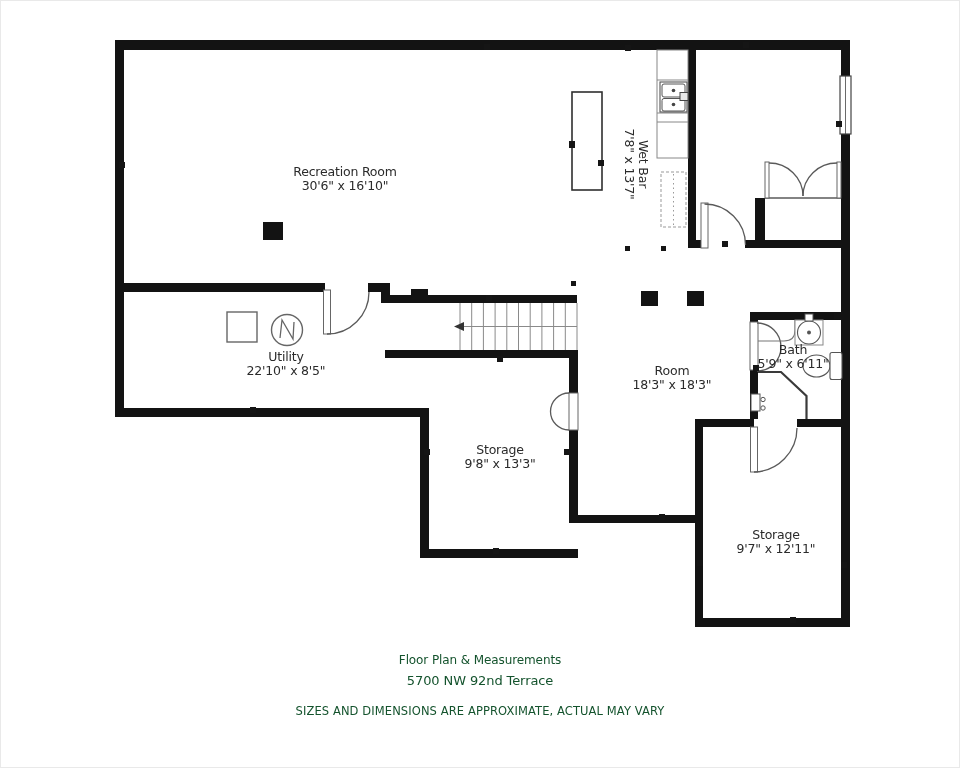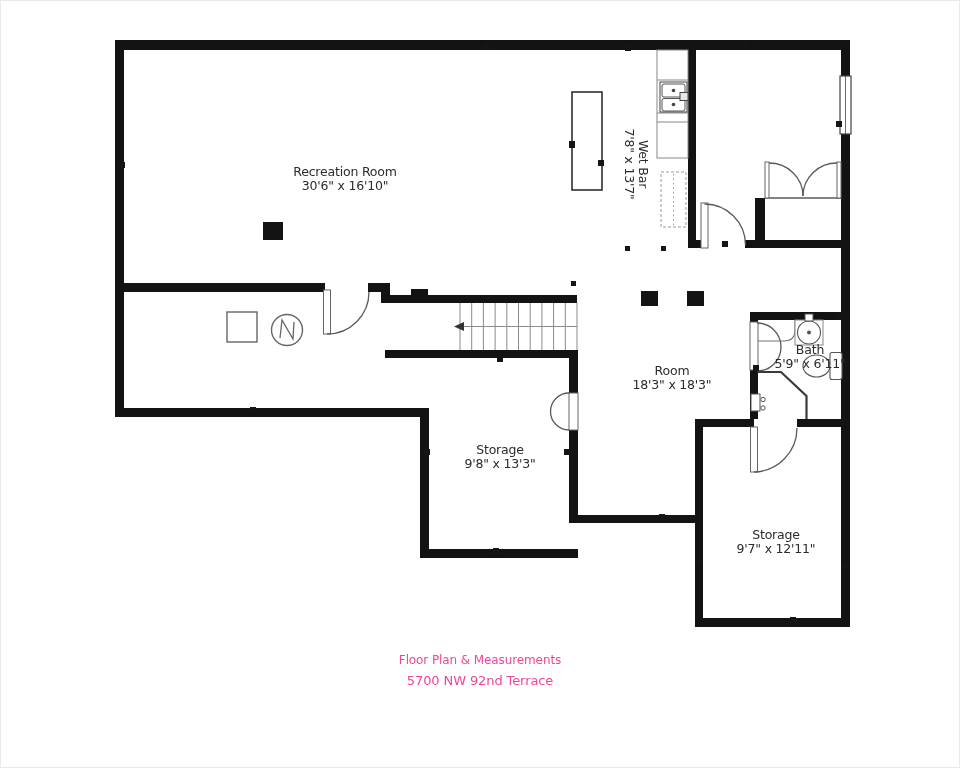--- a/index.html
+++ b/index.html
@@ -15,21 +15,21 @@
     white-space:nowrap; pointer-events:none;
   }
   .room-label .name { display:block; }
   .room-label .dims { display:block; }
   #label-wet-bar {
     width:100px; height:32px; left:584px; top:148px;
     transform:rotate(90deg); transform-origin:50% 50%;
   }
   .footer-text {
     position:absolute; left:0; width:960px; text-align:center;
-    color:#ec4899; letter-spacing:-0.1px;
+    color:#14532d; letter-spacing:-0.1px;
   }
   #footer-title   { top:654px; font-size:12px; line-height:13px; }
   #footer-address { top:675px; font-size:13px; line-height:12px; }
   #footer-disclaimer { top:705px; font-size:11.5px; line-height:13px; letter-spacing:0.1px; }
 </style>
 </head>
 <body>
 
 <div id="page">
 
@@ -169,41 +169,46 @@
     <span class="name">Recreation Room</span>
     <span class="dims">30'6" x 16'10"</span>
   </div>
 
   <div class="room-label" id="label-wet-bar">
     <span class="name">Wet Bar</span>
     <span class="dims">7'8" x 13'7"</span>
   </div>
 
 
+  <div class="room-label" id="label-utility" style="left:186px; top:350px; width:200px;">
+    <span class="name">Utility</span>
+    <span class="dims">22'10" x 8'5"</span>
+  </div>
 
   <div class="room-label" id="label-room" style="left:572px; top:364px; width:200px;">
     <span class="name">Room</span>
     <span class="dims">18'3" x 18'3"</span>
   </div>
 
-  <div class="room-label" id="label-bath" style="left:710px; top:343px; width:200px;">
+  <div class="room-label" id="label-bath" style="left:693px; top:343px; width:200px;">
     <span class="name">Bath</span>
     <span class="dims">5'9" x 6'11"</span>
   </div>
 
   <div class="room-label" id="label-storage-upper" style="left:400px; top:443px; width:200px;">
     <span class="name">Storage</span>
     <span class="dims">9'8" x 13'3"</span>
   </div>
 
   <div class="room-label" id="label-storage-lower" style="left:676px; top:528px; width:200px;">
     <span class="name">Storage</span>
     <span class="dims">9'7" x 12'11"</span>
   </div>
 
   <div class="footer-text" id="footer-title">Floor Plan &amp; Measurements</div>
 
   <div class="footer-text" id="footer-address">
     <div>5700 NW 92nd Terrace</div>
   </div>
 
+  <div class="footer-text" id="footer-disclaimer">SIZES AND DIMENSIONS ARE APPROXIMATE, ACTUAL MAY VARY</div>
 
 </div>
 
 </body></html>

